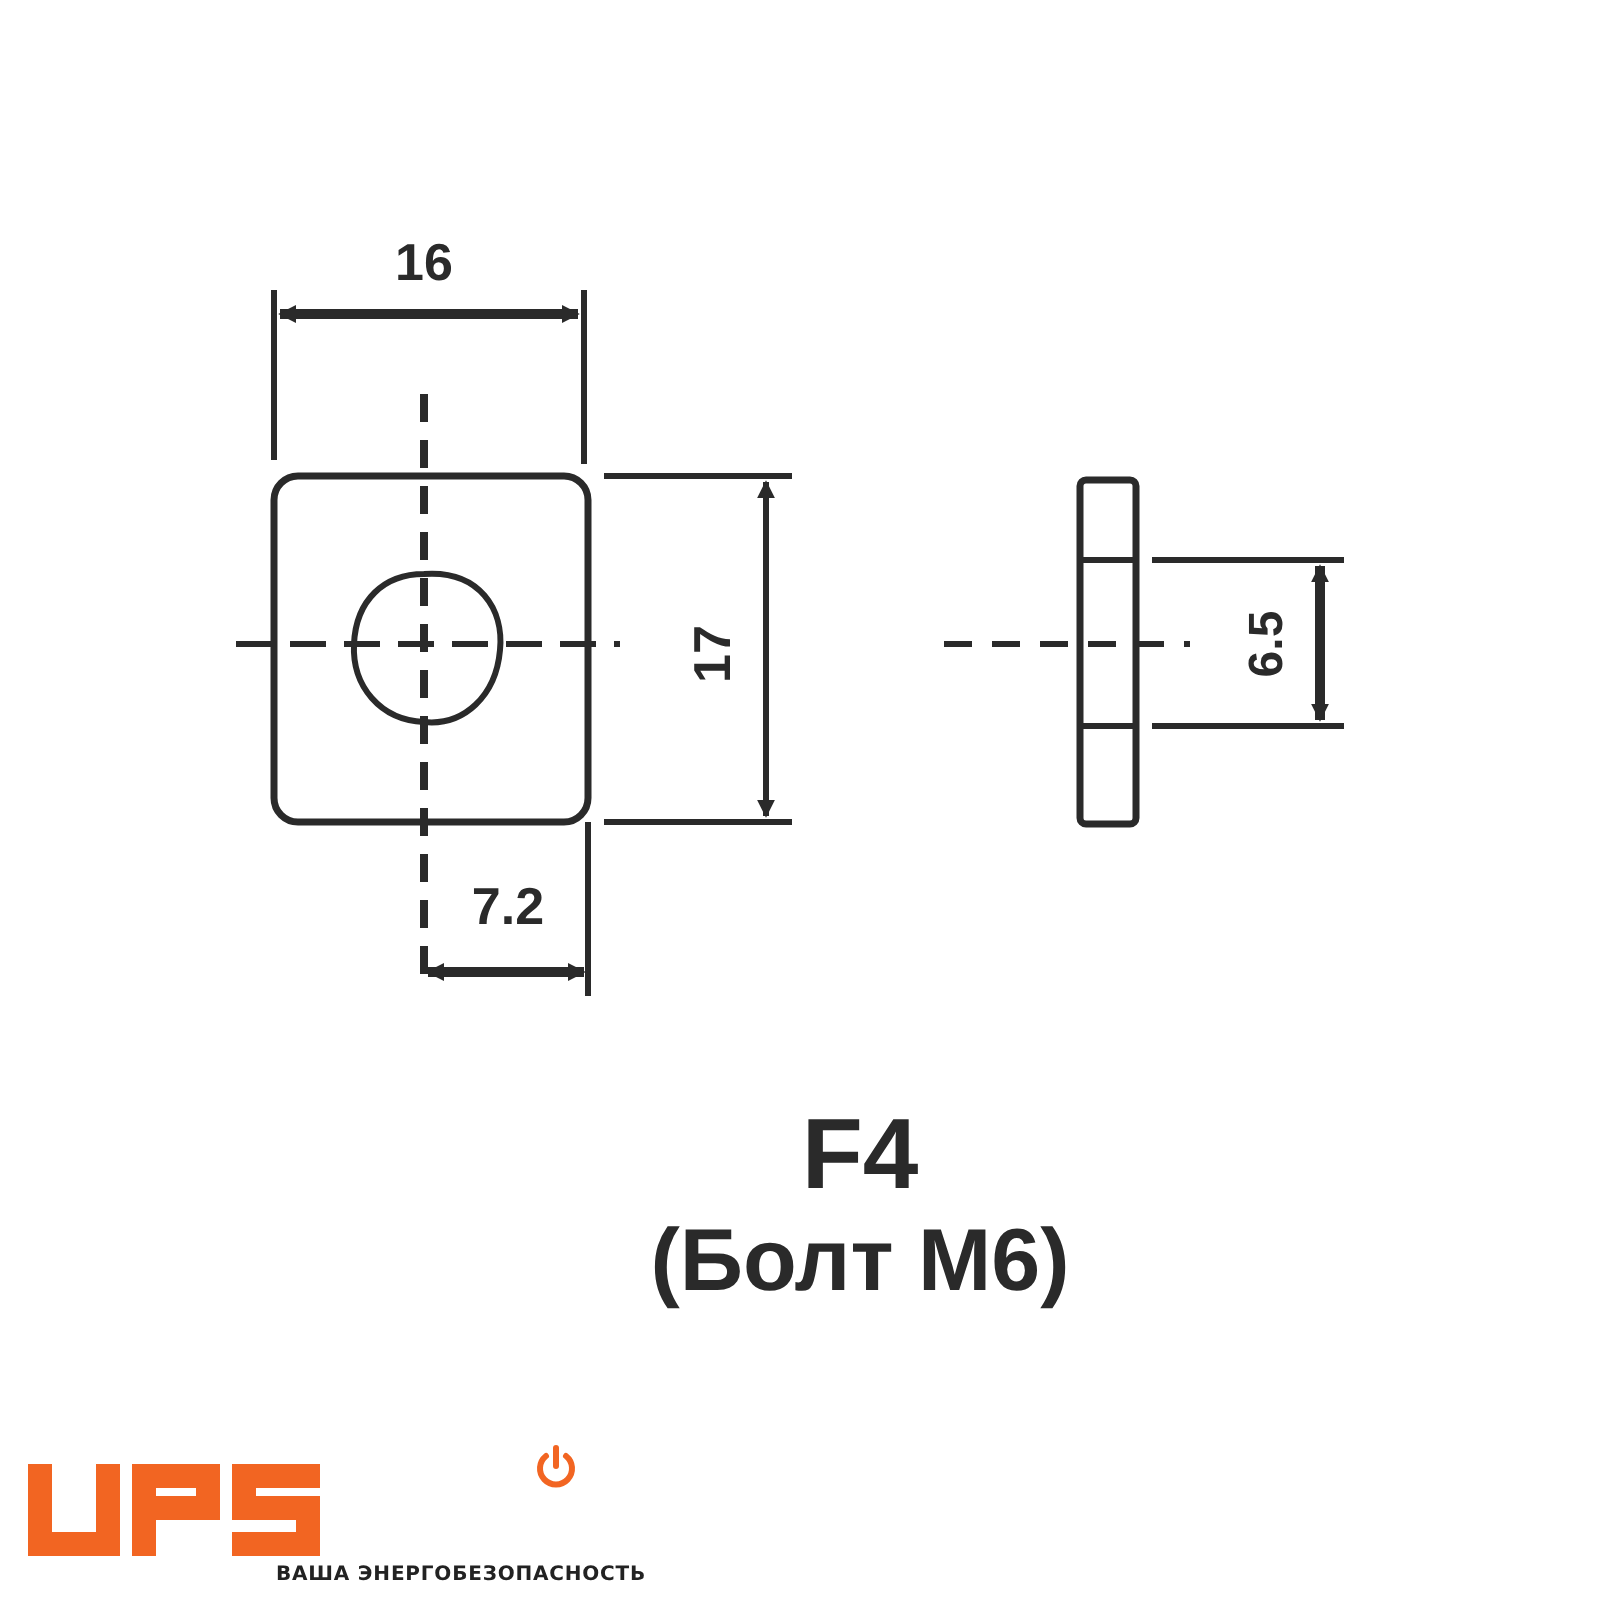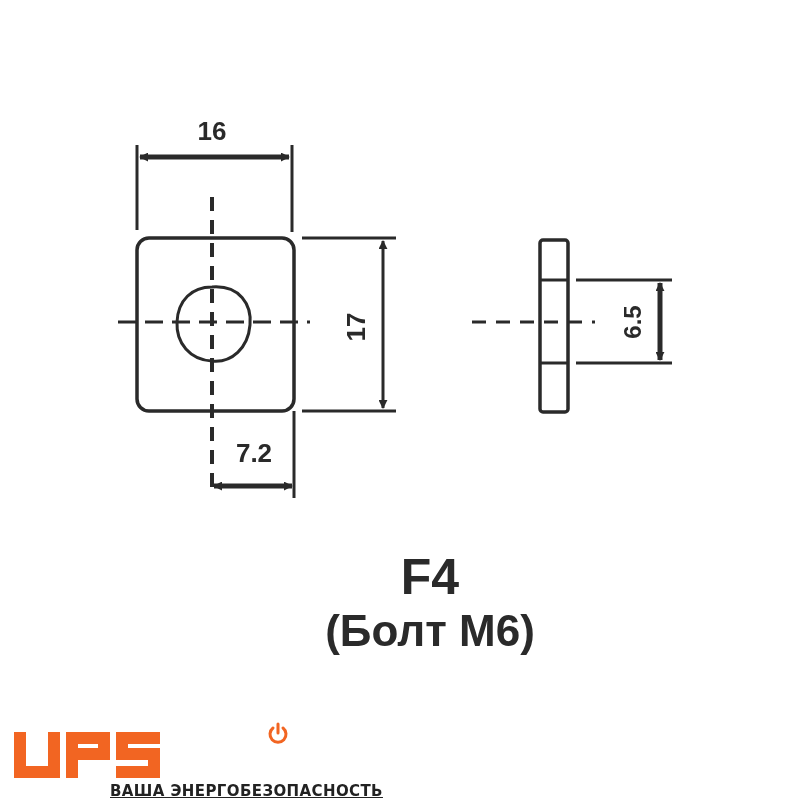--- a/index.html
+++ b/index.html
@@ -7,22 +7,22 @@
            font-family: "Liberation Sans", sans-serif; }
     #drawing { position: absolute; left: 0; top: 0; width: 800px; height: 800px; }
     .dim-text { font-family: "Liberation Sans", sans-serif; font-weight: bold; font-size: 26px; fill: #2a2a2a; }
     .caption { position: absolute; left: 0; width: 860px; text-align: center;
                font-family: "Liberation Sans", sans-serif; font-weight: bold; color: #2a2a2a; }
     .caption-title { top: 548px; font-size: 50px; }
     .caption-sub { top: 606px; font-size: 44px; }
     .logo { position: absolute; left: 12px; top: 722px; width: 300px; height: 70px; }
     .logo-mag { position: absolute; left: 150px; top: 8px; font-size: 54px; color: #3e5466;
                 font-family: "Liberation Sans", sans-serif; line-height: 1; letter-spacing: -1px; }
-    .logo-tag { position: absolute; left: 98px; top: 60px; font-size: 15px; font-weight: bold;
-                color: #222; letter-spacing: 0.4px; font-family: "DejaVu Sans", sans-serif; white-space: nowrap; text-decoration: underline; }
+    .logo-tag { position: absolute; left: 126px; top: 60px; font-size: 10px; font-weight: bold;
+                color: #222; letter-spacing: 0.4px; font-family: "DejaVu Sans", sans-serif; white-space: nowrap; }
   </style>
 </head>
 <body>
 
 <svg id="drawing" viewBox="0 0 800 800" xmlns="http://www.w3.org/2000/svg">
   <defs>
     <marker id="arr" viewBox="0 0 10 10" refX="9" refY="5" markerWidth="9" markerHeight="9" orient="auto-start-reverse" markerUnits="userSpaceOnUse">
       <path d="M0,0 L10,5 L0,10 z" fill="#2a2a2a"></path>
     </marker>
   </defs>

